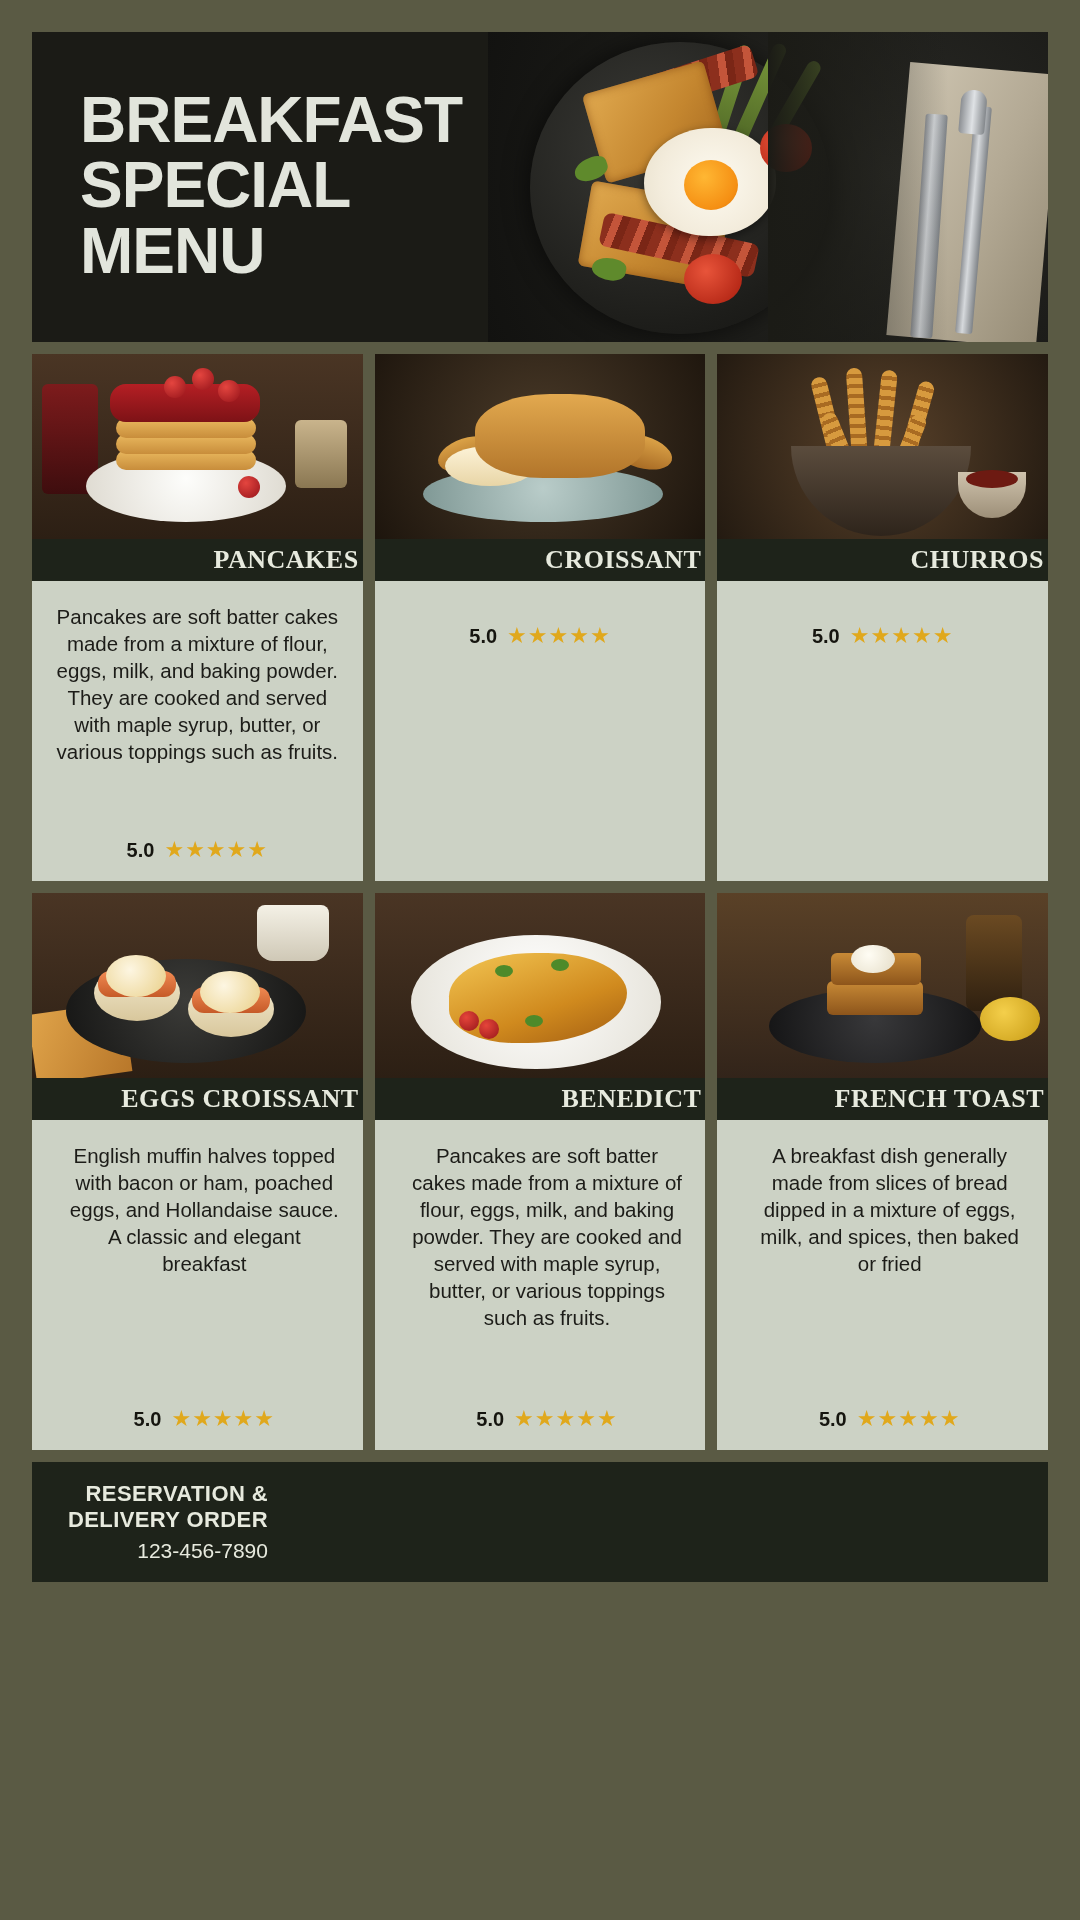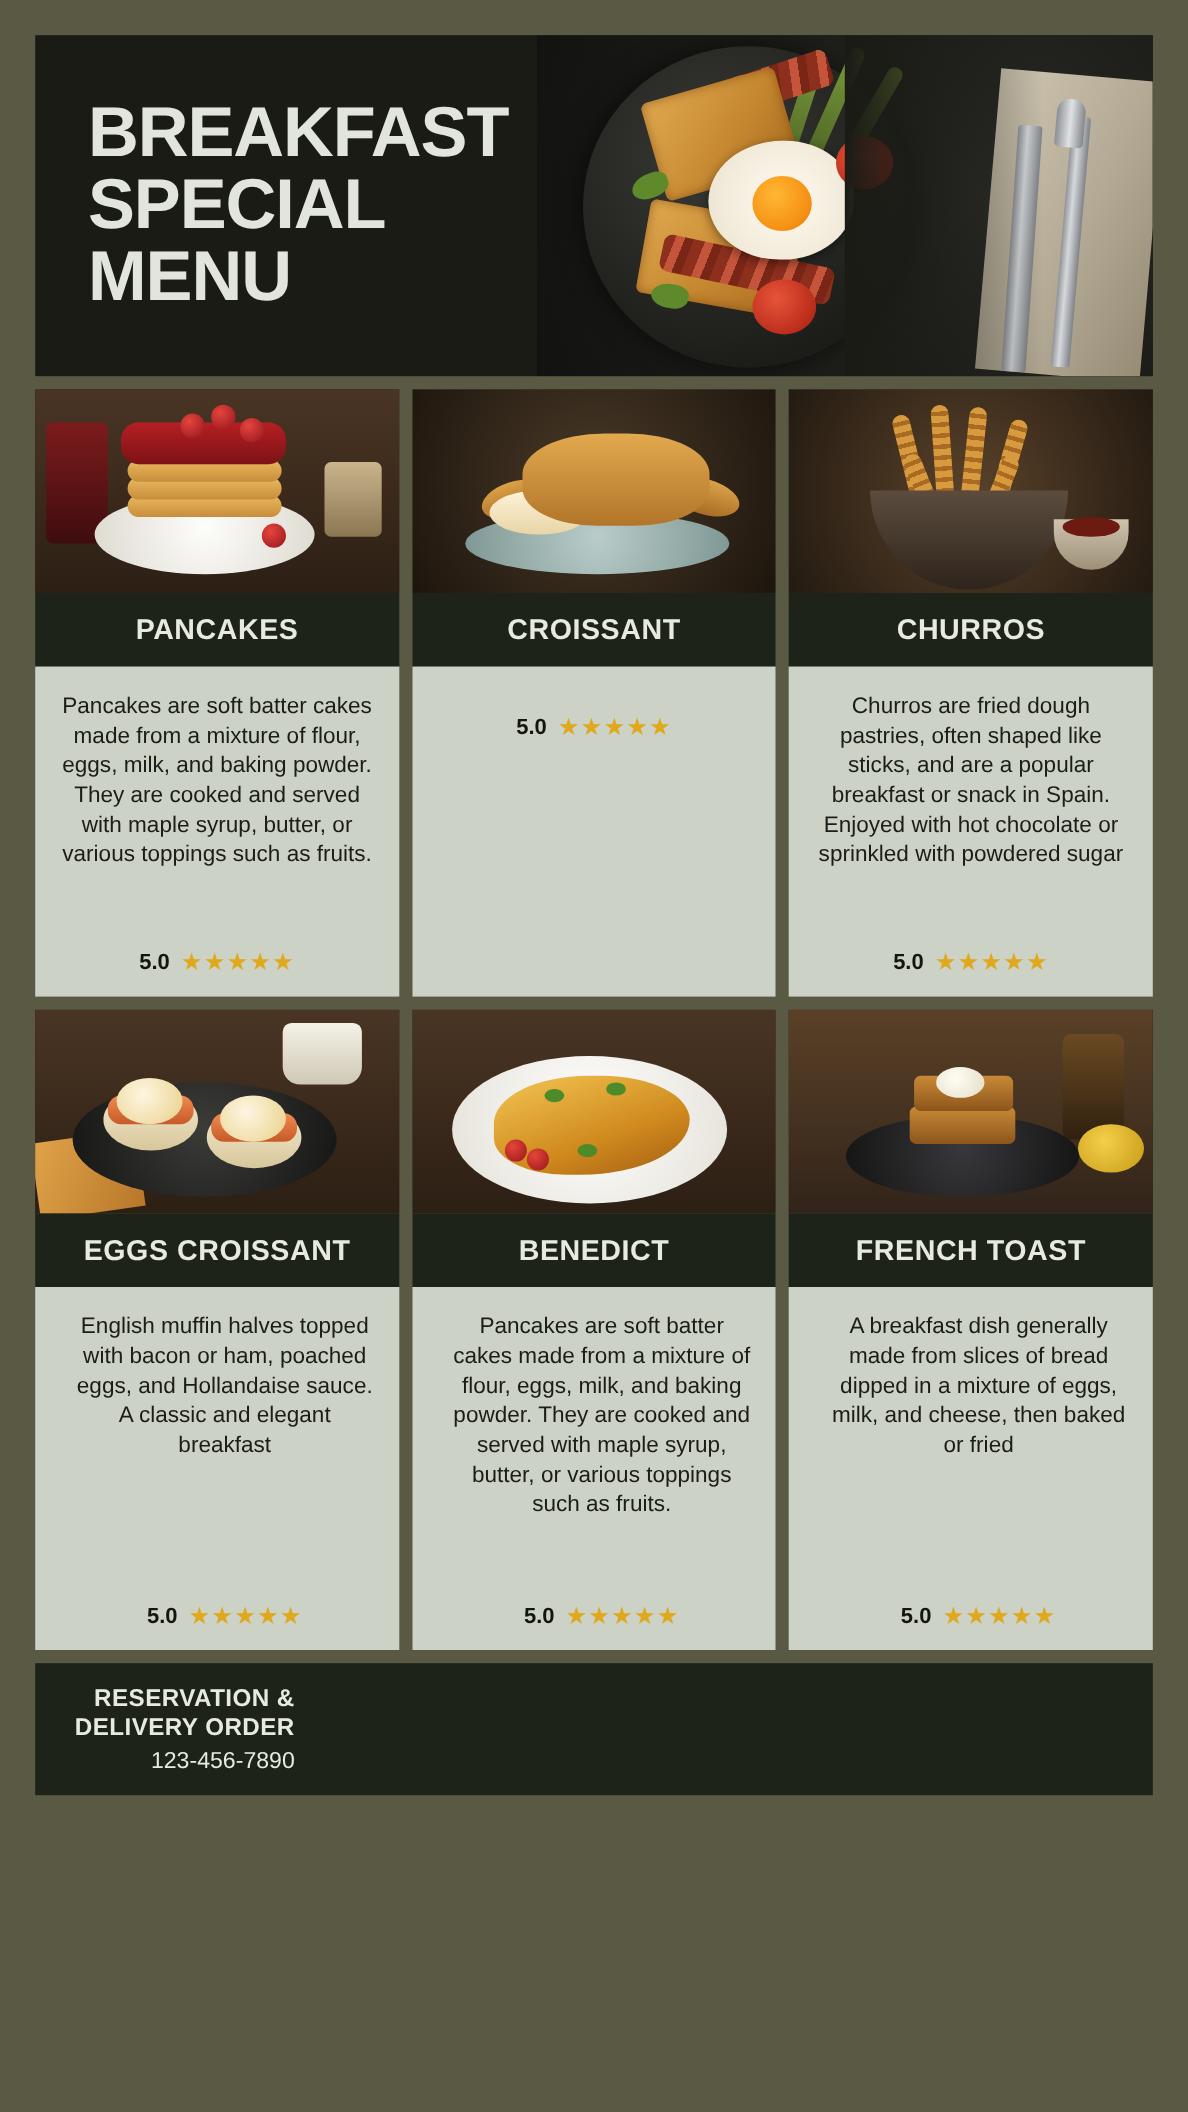--- a/index.html
+++ b/index.html
@@ -154,22 +154,23 @@
     position: relative;
     overflow: hidden;
     background: #2a2118;
   }
   .card-title {
     background: #1e231a;
     color: #e7eade;
     font-size: 26px;
     font-weight: bold;
     letter-spacing: .5px;
-    text-align: center;
-    padding: 18px 4px;
+    text-align: right;
+    padding: 6px 4px;
+    font-family: Liberation Serif, serif;
   }
   .card-body {
     background: #ccd2c5;
     flex: 1;
     display: flex;
     flex-direction: column;
     justify-content: space-between;
     padding: 22px 18px 18px 18px;
     min-height: 300px;
   }
@@ -384,21 +385,20 @@
         <div class="ch-stick" style="left:160px;top:16px;transform:rotate(6deg)"></div>
         <div class="ch-stick" style="left:190px;top:26px;transform:rotate(16deg)"></div>
         <div class="ch-stick" style="left:120px;top:56px;transform:rotate(-22deg)"></div>
         <div class="ch-stick" style="left:178px;top:58px;transform:rotate(22deg)"></div>
         <div class="ch-bowl"></div>
         <div class="ch-dip"></div>
         <div class="ch-dip-in"></div>
       </div>
       <div class="card-title">CHURROS</div>
       <div class="card-body">
-        <div class="card-desc">Churros are fried dough pastries, often shaped like sticks, and are a popular breakfast or snack in Spain. Enjoyed with hot chocolate or sprinkled with powdered sugar</div>
         <div class="rating">
           <span class="rating-value">5.0</span>
           <span class="stars">★★★★★</span>
         </div>
       </div>
     </div>
   </div>
 
   <div class="grid row2">
 
@@ -451,21 +451,21 @@
         <div class="bg-white"></div>
         <div class="ft-bottle"></div>
         <div class="ft-lemon"></div>
         <div class="ft-plate"></div>
         <div class="ft-slice" style="left:110px;top:88px;width:96px;height:34px"></div>
         <div class="ft-slice" style="left:114px;top:60px;width:90px;height:32px"></div>
         <div class="ft-cream"></div>
       </div>
       <div class="card-title">FRENCH TOAST</div>
       <div class="card-body">
-        <div class="card-desc">A breakfast dish generally made from slices of bread dipped in a mixture of eggs, milk, and cheese, then baked or fried</div>
+        <div class="card-desc">A breakfast dish generally made from slices of bread dipped in a mixture of eggs, milk, and spices, then baked or fried</div>
         <div class="rating">
           <span class="rating-value">5.0</span>
           <span class="stars">★★★★★</span>
         </div>
       </div>
     </div>
   </div>
 
   <div class="footer">
     <div class="footer-right">

